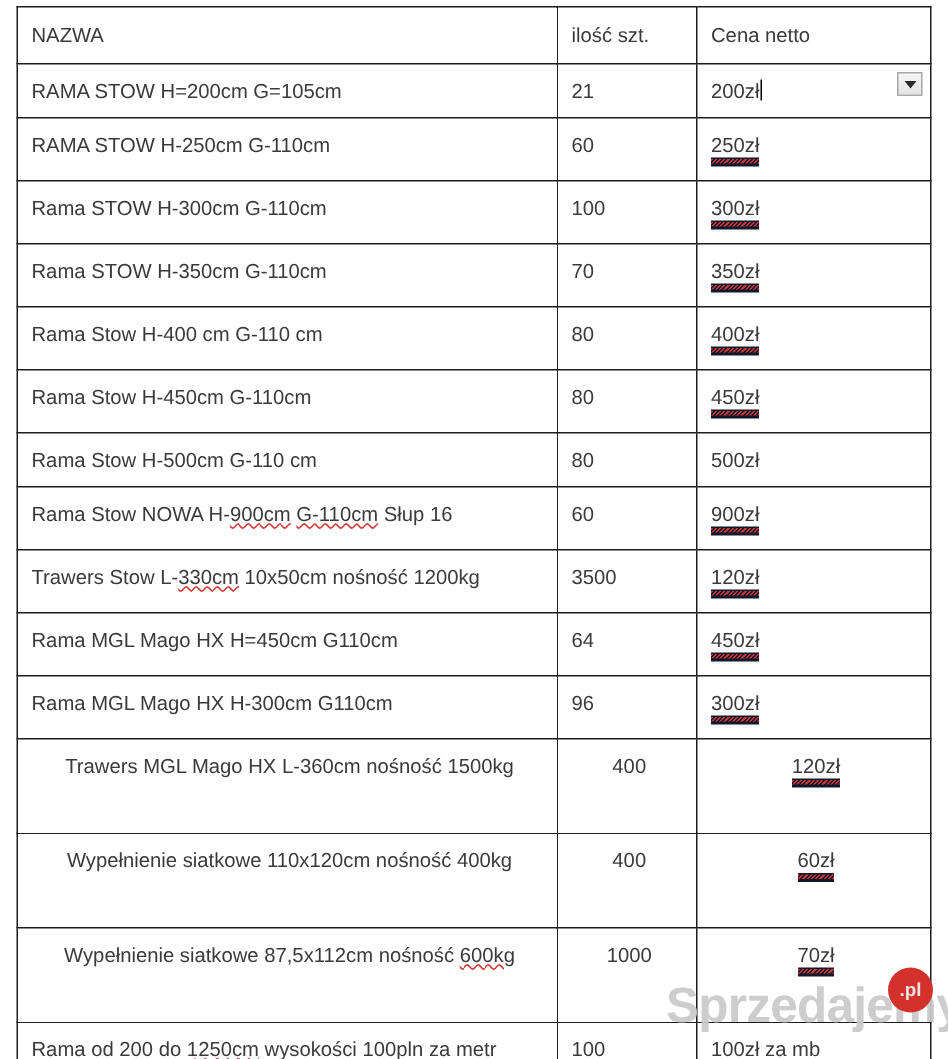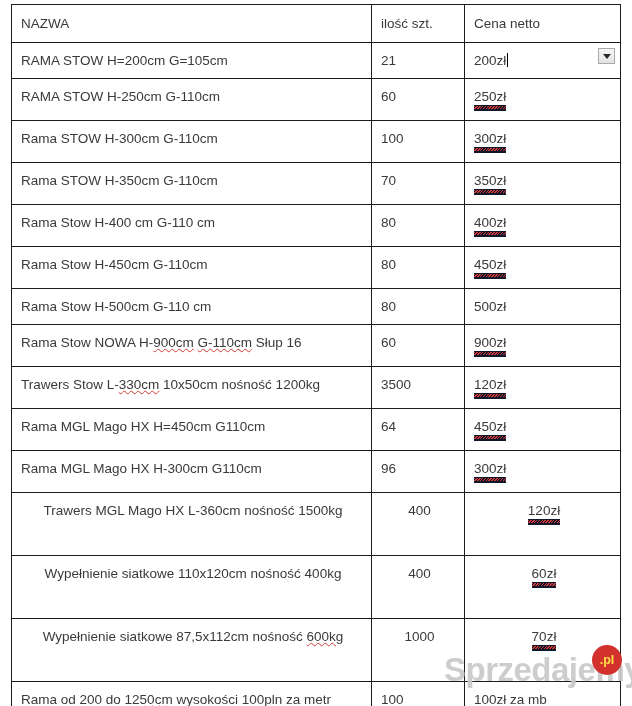--- a/index.html
+++ b/index.html
@@ -149,21 +149,21 @@
     white-space: nowrap;
   }
   .watermark .wm-badge {
     position: absolute;
     left: 148px;
     top: -3px;
     width: 30px;
     height: 30px;
     border-radius: 50%;
     background: #d3312c;
-    color: #fde047;
+    color: #e5e5e5;
     font-size: 12.5px;
     font-weight: bold;
     display: flex;
     align-items: center;
     justify-content: center;
     font-family: "Liberation Sans", sans-serif;
   }
 </style>
 </head>
 <body>

